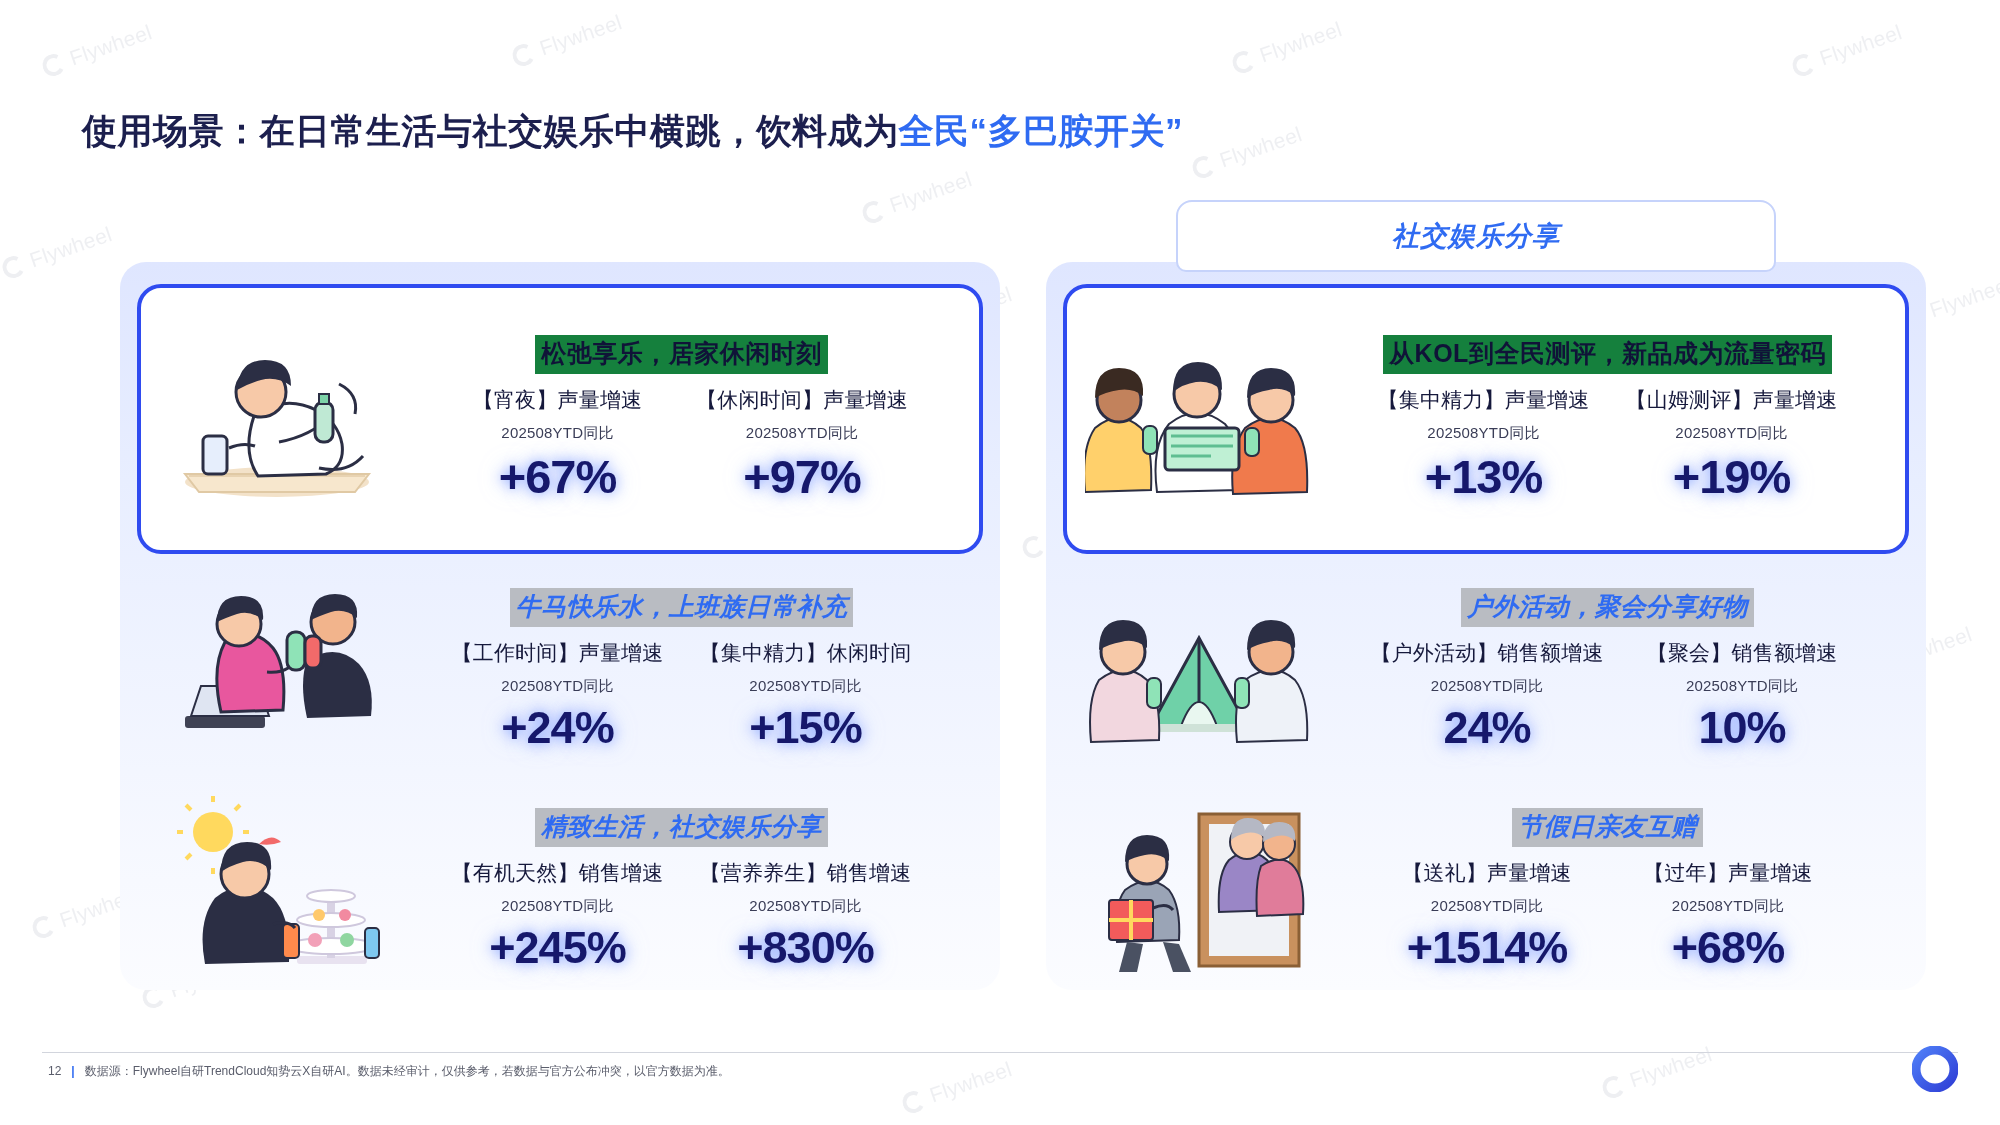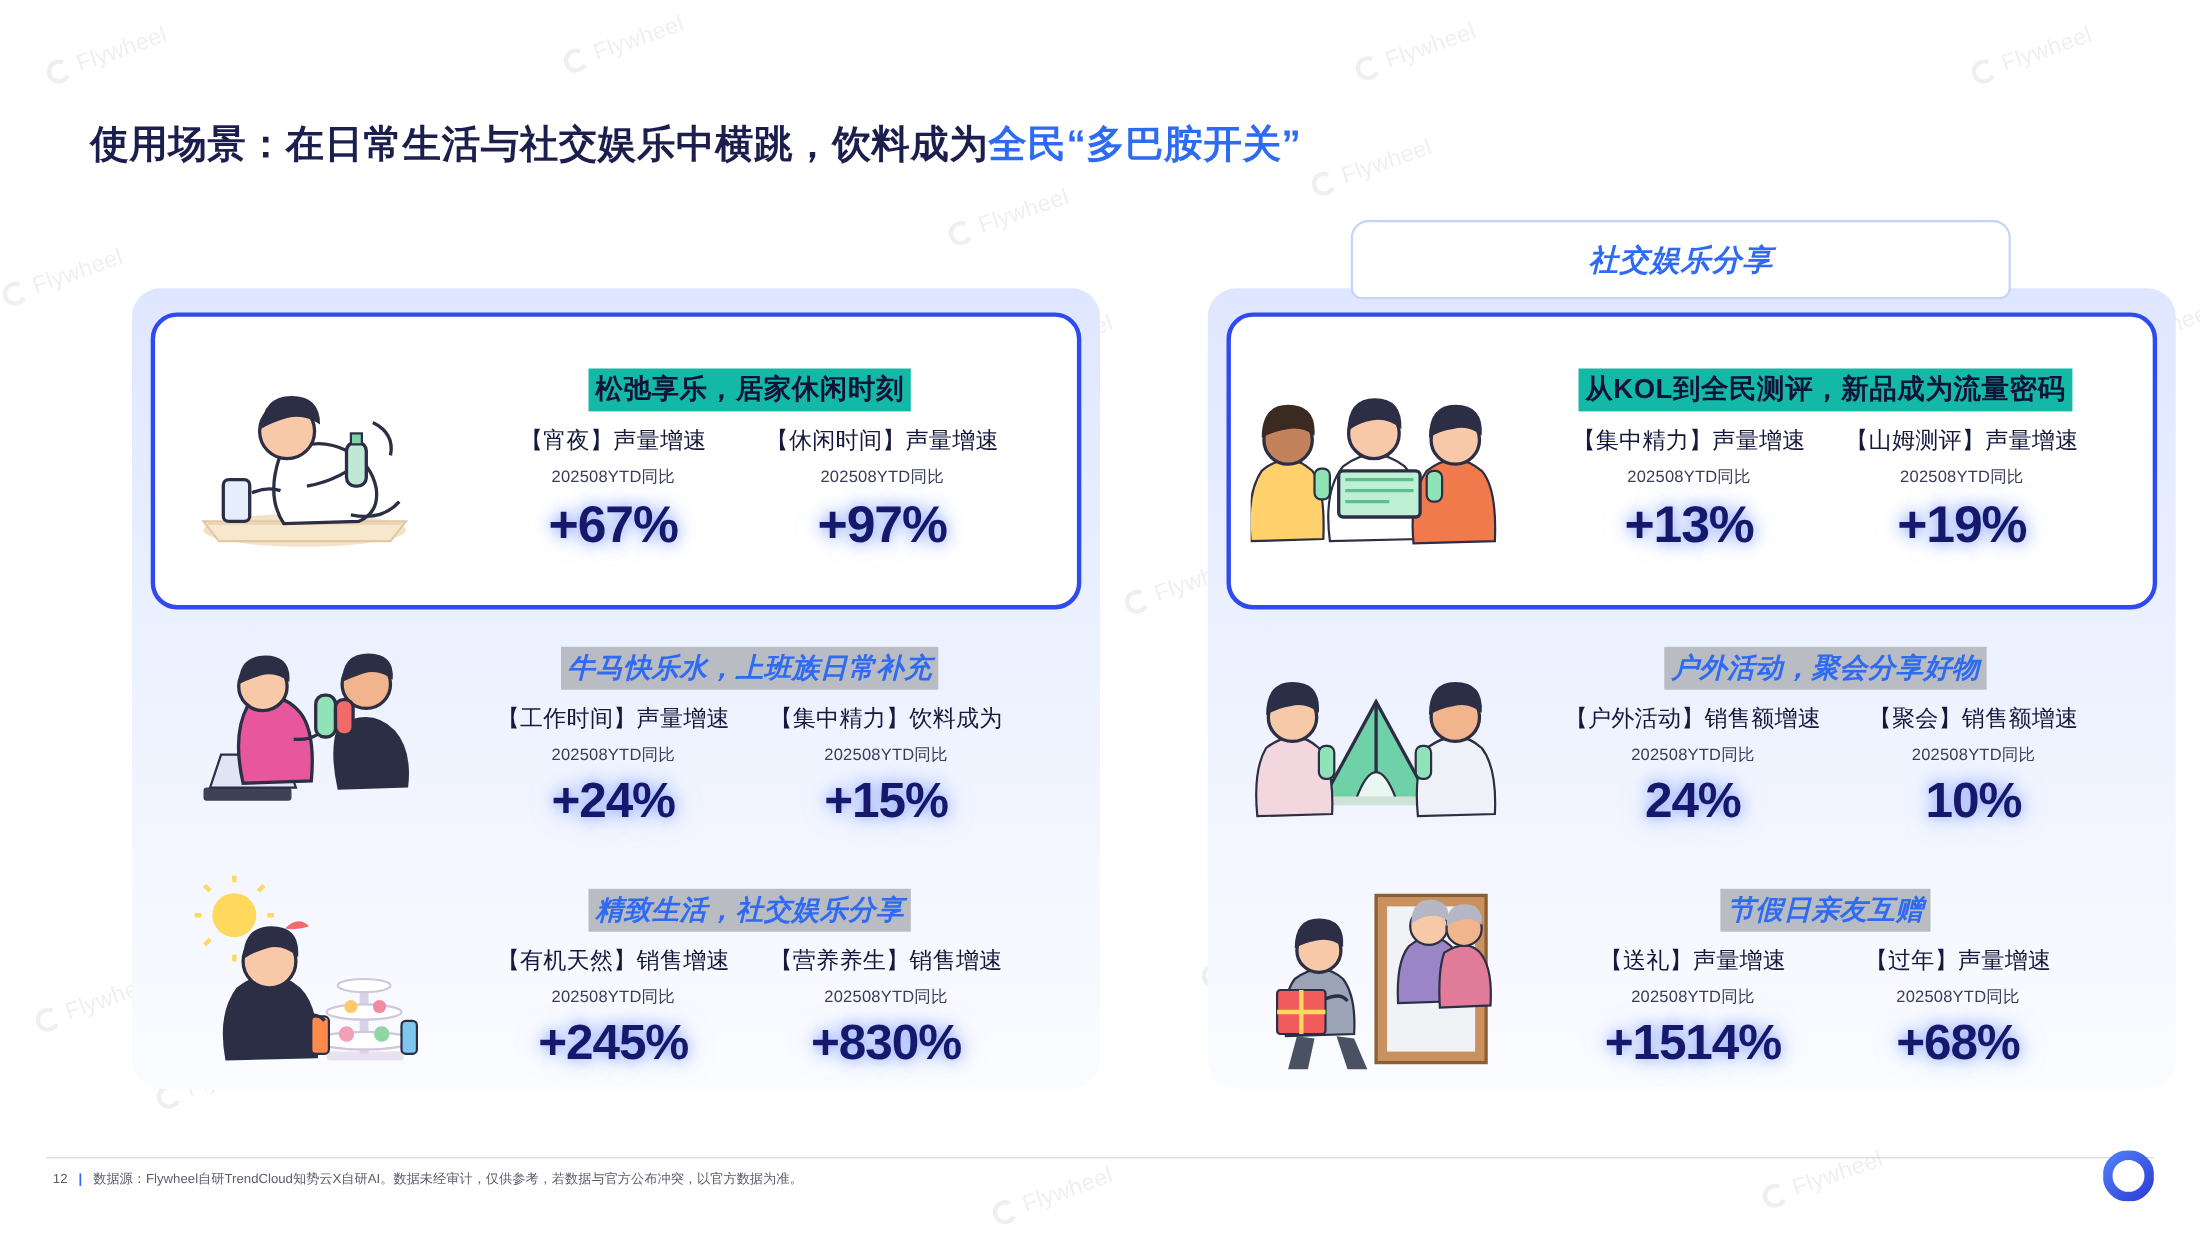--- a/index.html
+++ b/index.html
@@ -42,21 +42,21 @@
 
   
   .panel {
     position: absolute; top: 262px;
     width: 880px; height: 728px;
     border-radius: 26px;
     background: linear-gradient(180deg, #dfe6ff 0%, #e8eeff 30%, #f3f6ff 70%, #fbfcff 100%);
     z-index: 10;
   }
   .panel.left  { left: 120px; }
-  .panel.right { left: 1098px; }
+  .panel.right { left: 1046px; }
 
   .panel-tab {
     position: absolute; top: -62px; left: 130px;
     width: 600px; height: 72px;
     background: #ffffff;
     border: 2px solid #c6d3fb;
     border-radius: 16px 16px 10px 10px;
     display: flex; align-items: center; justify-content: center;
     z-index: 12;
   }
@@ -101,21 +101,21 @@
     align-items: center;
     padding-right: 10px;
   }
   .headline {
     font-size: 25px; font-weight: 700;
     color: #12163d; letter-spacing: .5px;
     padding: 2px 6px 4px 6px;
     white-space: nowrap;
     margin-bottom: 12px;
   }
-  .headline.cyan { background: #14b8a6; color: #101338; font-style: normal; }
+  .headline.cyan { background: #15803d; color: #101338; font-style: normal; }
   .headline.gray { background: #b9bcc2; color: #2f6bf2; font-style: italic; font-weight: 700; }
 
   .metrics {
     display: flex; gap: 36px; justify-content: center; width: 100%;
   }
   .metric { display: flex; flex-direction: column; align-items: center; min-width: 205px; }
   .metric-label {
     font-size: 21px; color: #16193c; font-weight: 400;
     white-space: nowrap; letter-spacing: .2px;
   }
@@ -313,21 +313,21 @@
       </div>
       <div class="content">
         <div class="headline gray">牛马快乐水，上班族日常补充</div>
         <div class="metrics">
           <div class="metric">
             <div class="metric-label">【工作时间】声量增速</div>
             <div class="metric-sub">202508YTD同比</div>
             <div class="metric-value">+24%</div>
           </div>
           <div class="metric">
-            <div class="metric-label">【集中精力】饮料成为</div>
+            <div class="metric-label">【集中精力】休闲时间</div>
             <div class="metric-sub">202508YTD同比</div>
             <div class="metric-value">+15%</div>
           </div>
         </div>
       </div>
     </div>
 
     <div class="row r3">
       <div class="illu">
         <svg viewBox="0 0 235 190">

